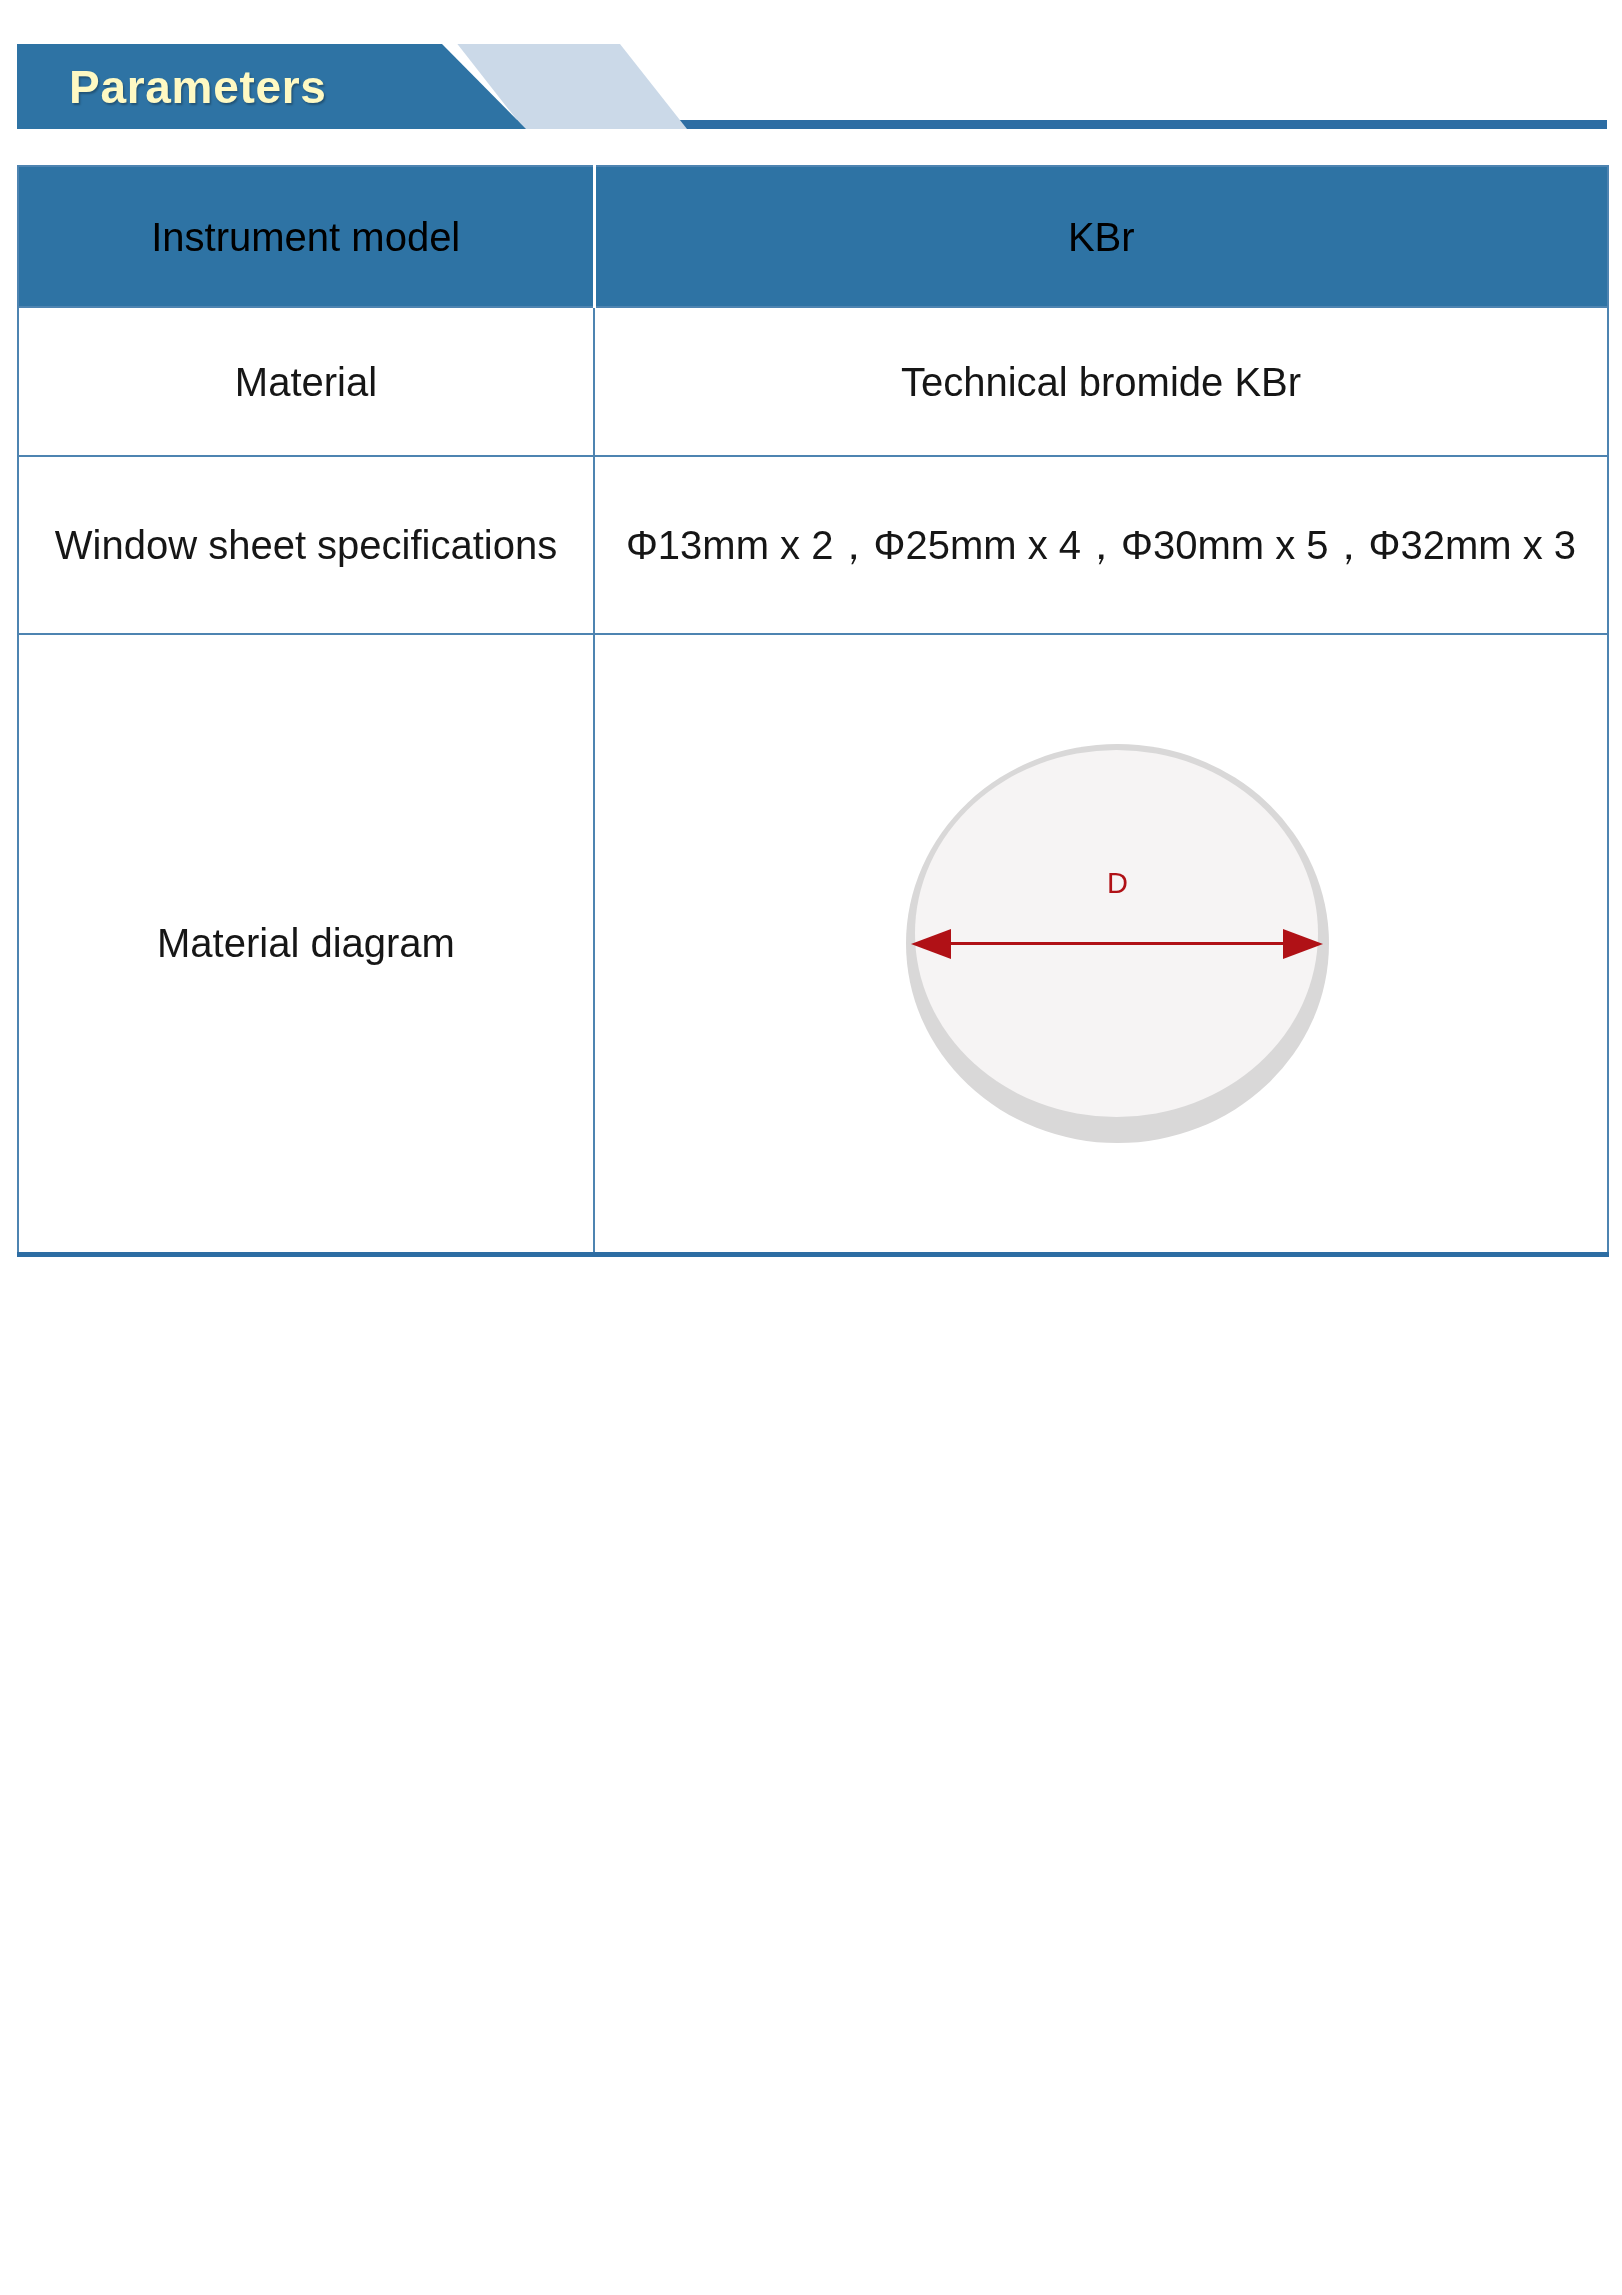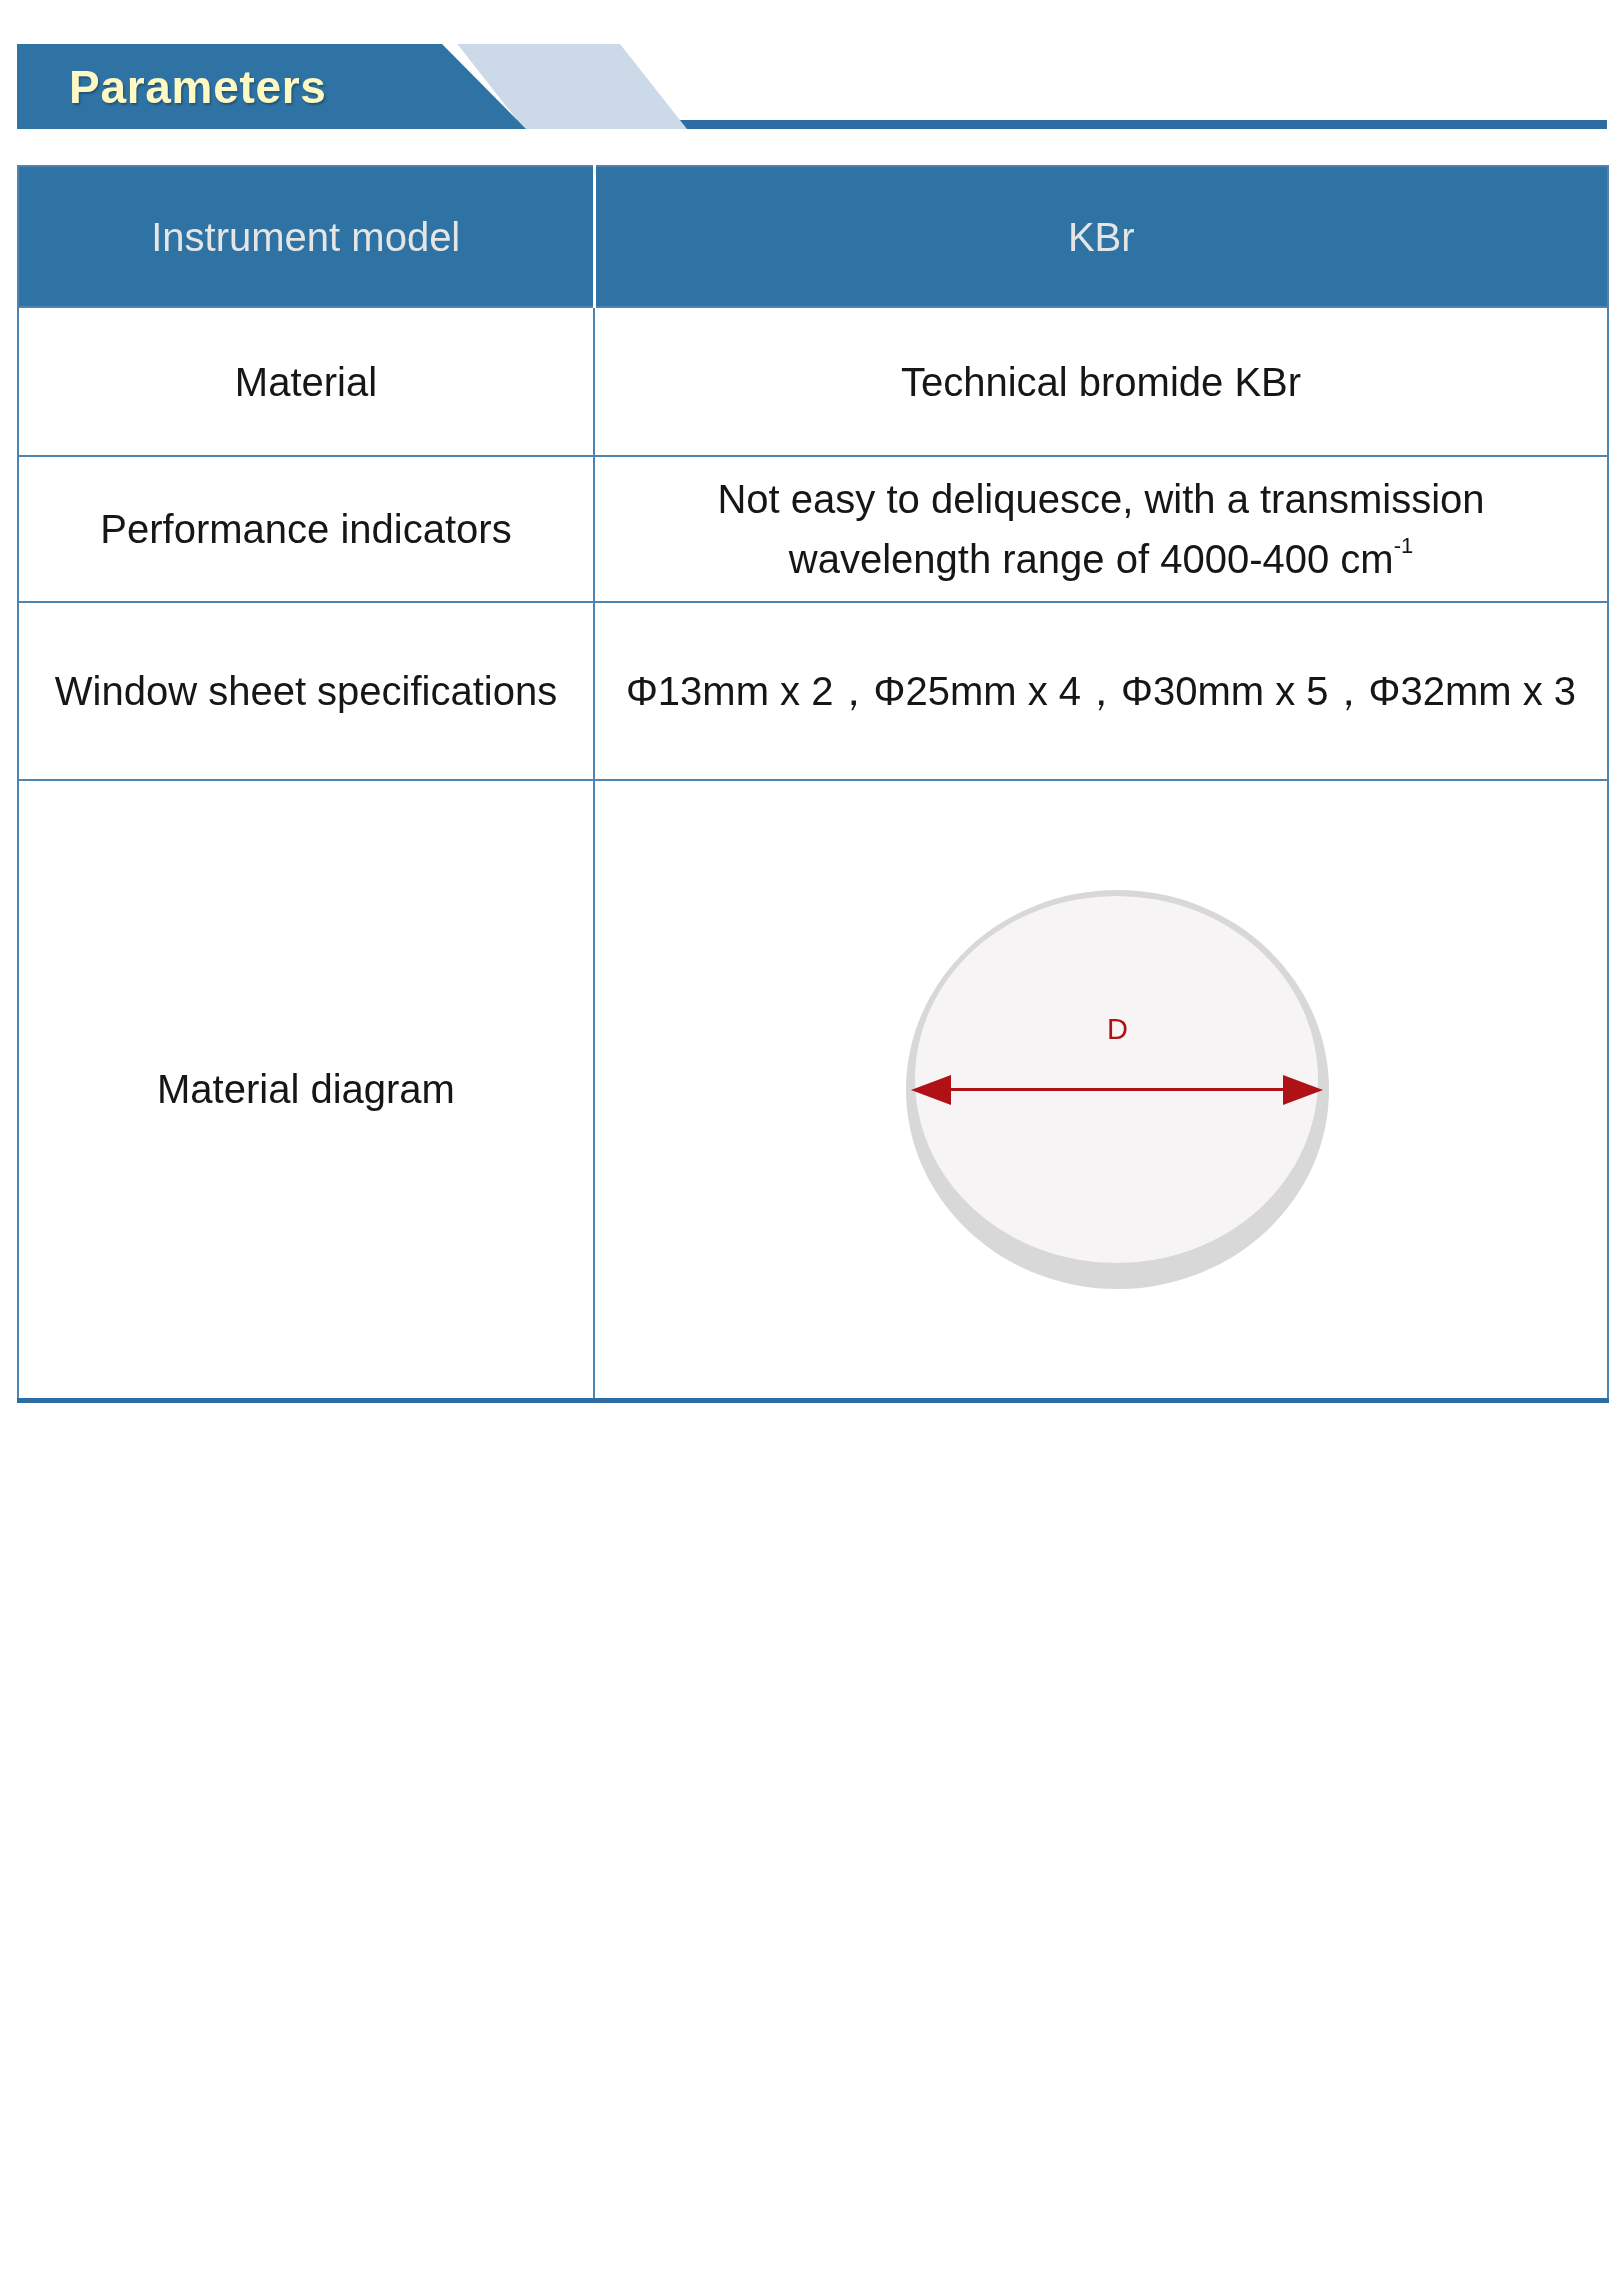--- a/index.html
+++ b/index.html
@@ -53,21 +53,21 @@
     font-size:40px; font-weight:300; color:#161616;
     line-height:1.5;
     padding:0 13.7px;
   }
   .spec-table tr.r-head    { height:141px; }
   .spec-table tr.r-mat     { height:149px; }
   .spec-table tr.r-perf    { height:146px; }
   .spec-table tr.r-spec    { height:178px; }
   .spec-table tr.r-diag    { height:620px; }
   .spec-table tr.r-head td {
-    background:#2e73a4; color:#e5e5e5;
+    background:#2e73a4; color:#000000;
     border-top:2.1px solid #4e84b1;
     border-bottom:2.7px solid #4e84b1;
   }
   .spec-table tr.r-head td.hc1 { border-right:3.4px solid #ffffff; }
   .spec-table tr.r-diag td { border-bottom:5.5px solid #2d6da3; }
   .perf-wrap { max-width:848px; margin:0 auto; }
   sup.unit-sup { font-size:0.55em; vertical-align:super; position:relative; top:-0.25em; }
 
   
   .disc {
@@ -119,26 +119,20 @@
       <tr class="r-head">
         <td class="hc1">Instrument model</td>
         <td>KBr</td>
       </tr>
 
       <tr class="r-mat">
         <td>Material</td>
         <td>Technical bromide KBr</td>
       </tr>
 
-      <tr class="r-perf">
-        <td>Performance indicators</td>
-        <td>
-          <div class="perf-wrap"><span>Not easy to deliquesce, with a transmission wavelength range of 4000-400 cm</span><sup class="unit-sup">-1</sup></div>
-        </td>
-      </tr>
 
       <tr class="r-spec">
         <td>Window sheet specifications</td>
         <td>Φ13mm x 2，Φ25mm x 4，Φ30mm x 5，Φ32mm x 3</td>
       </tr>
 
       <tr class="r-diag">
         <td>Material diagram</td>
         <td>
           <div class="disc">

